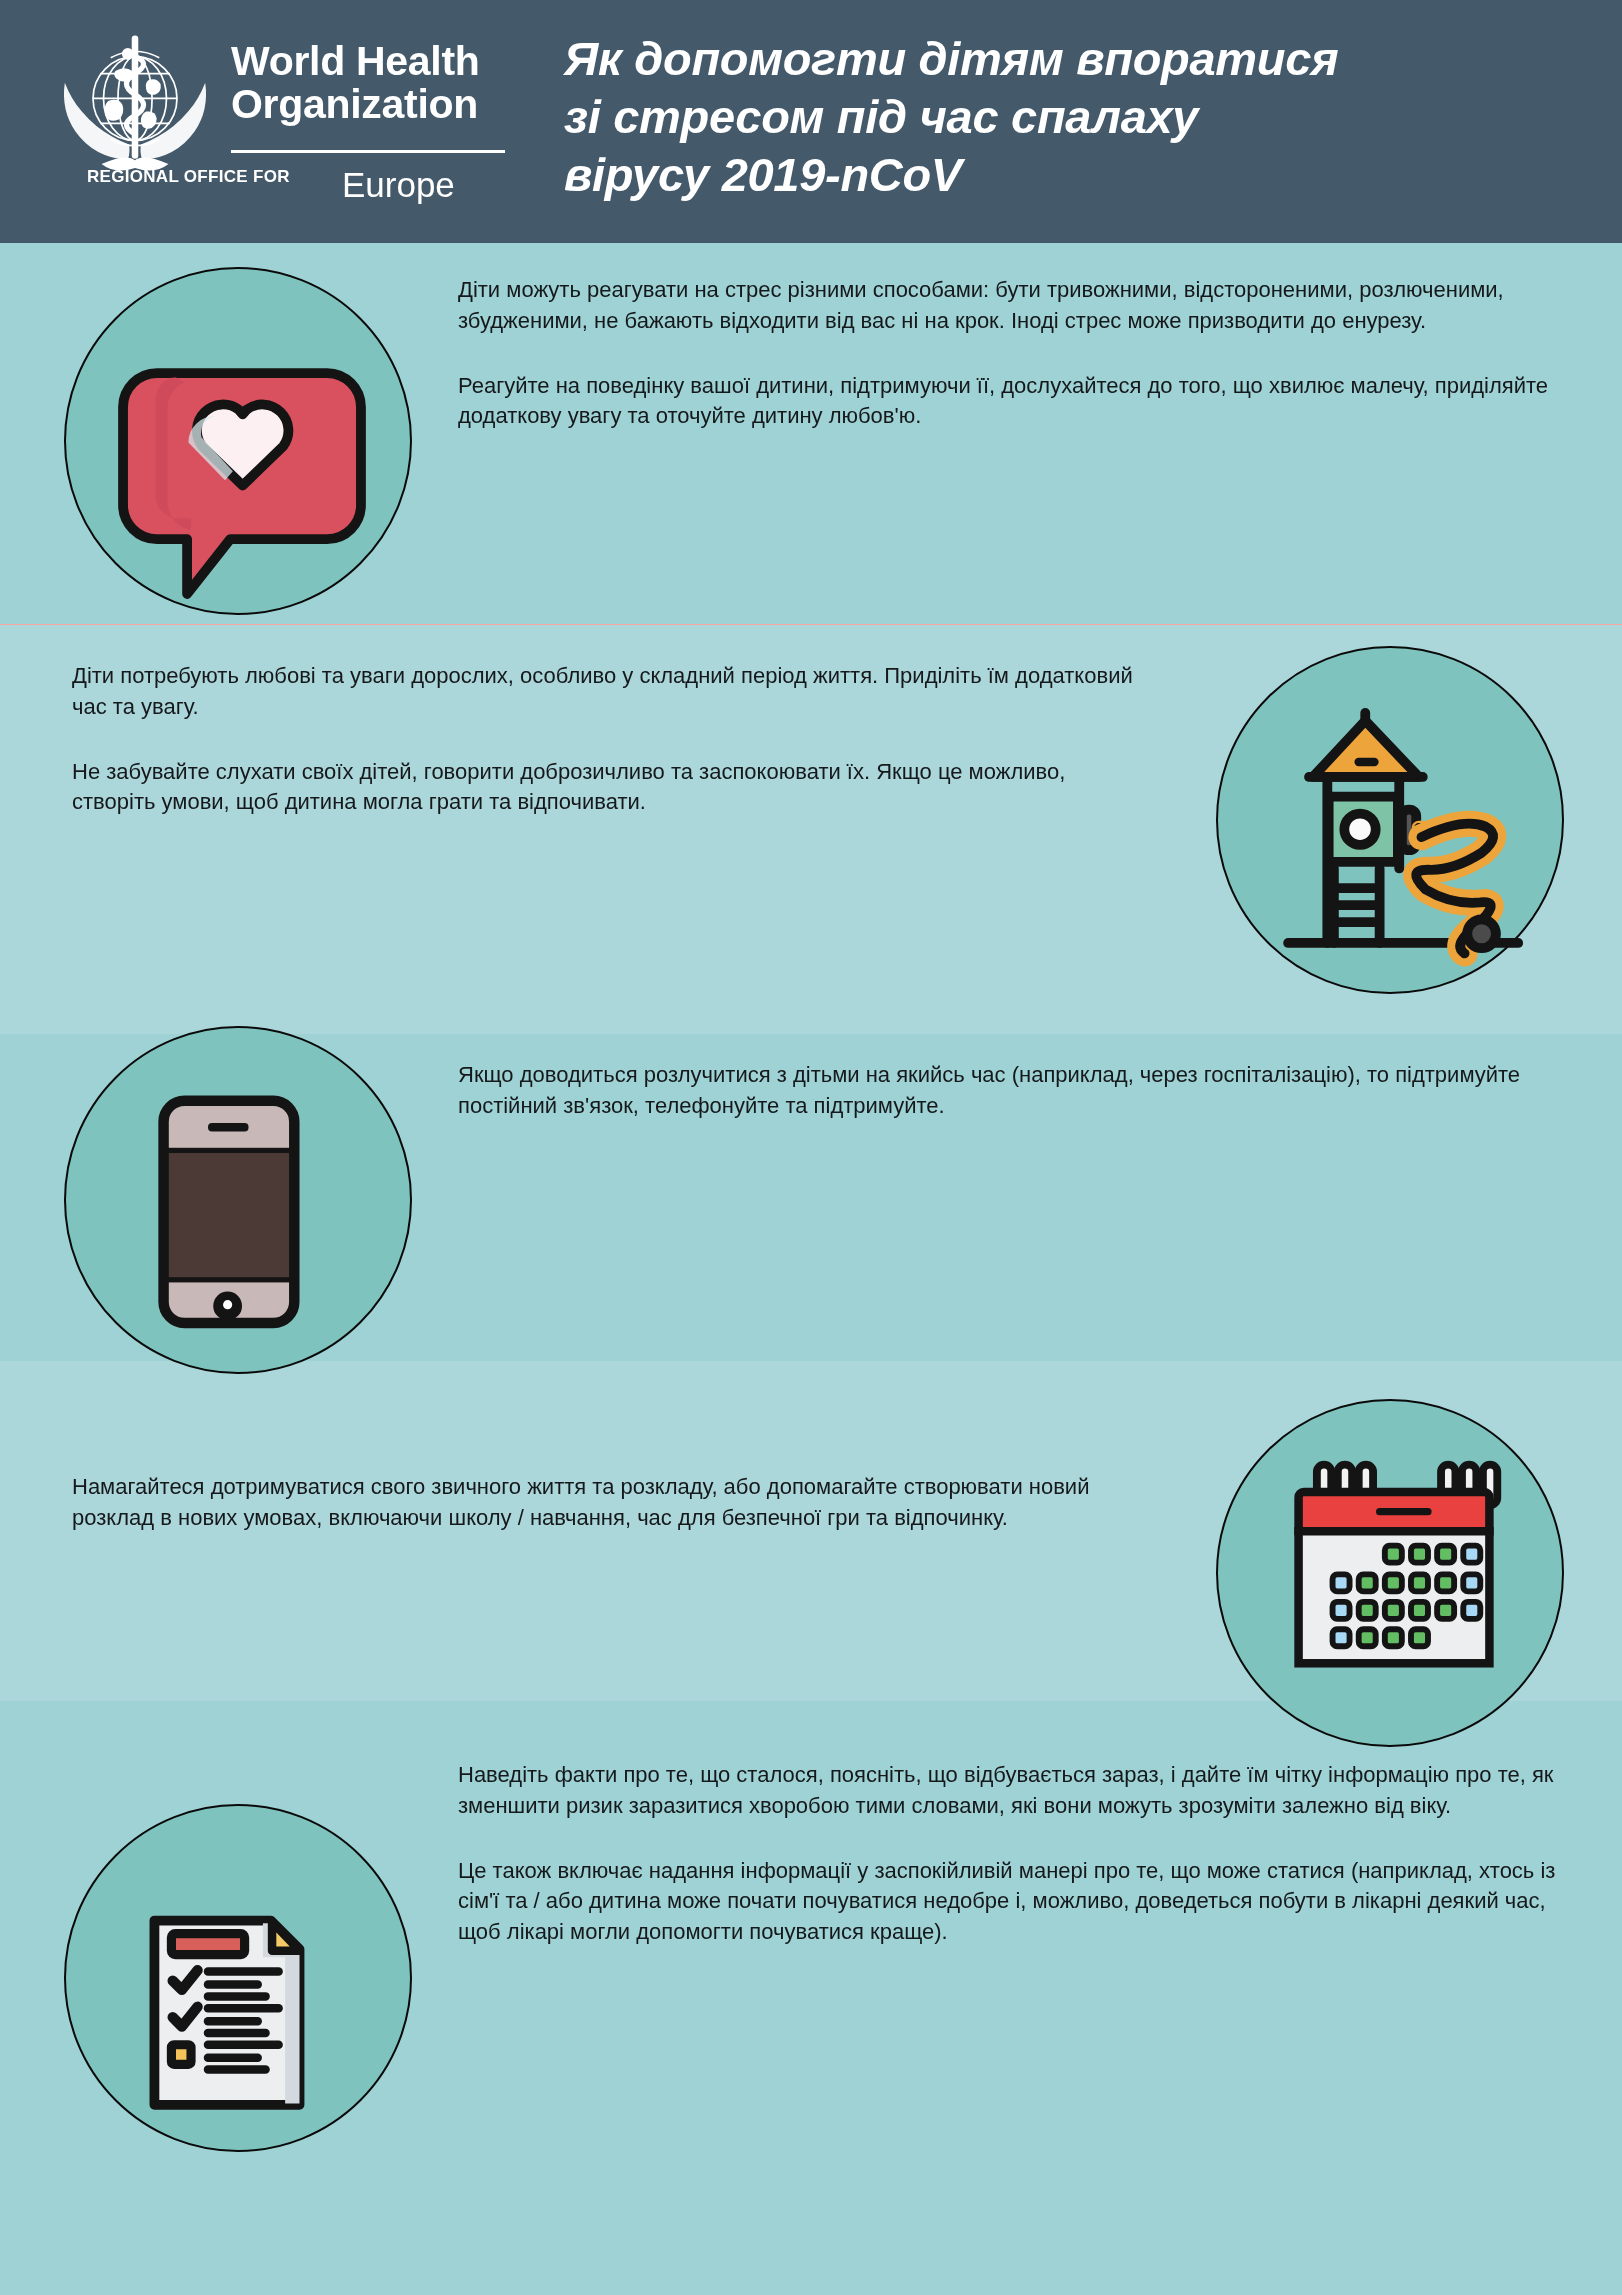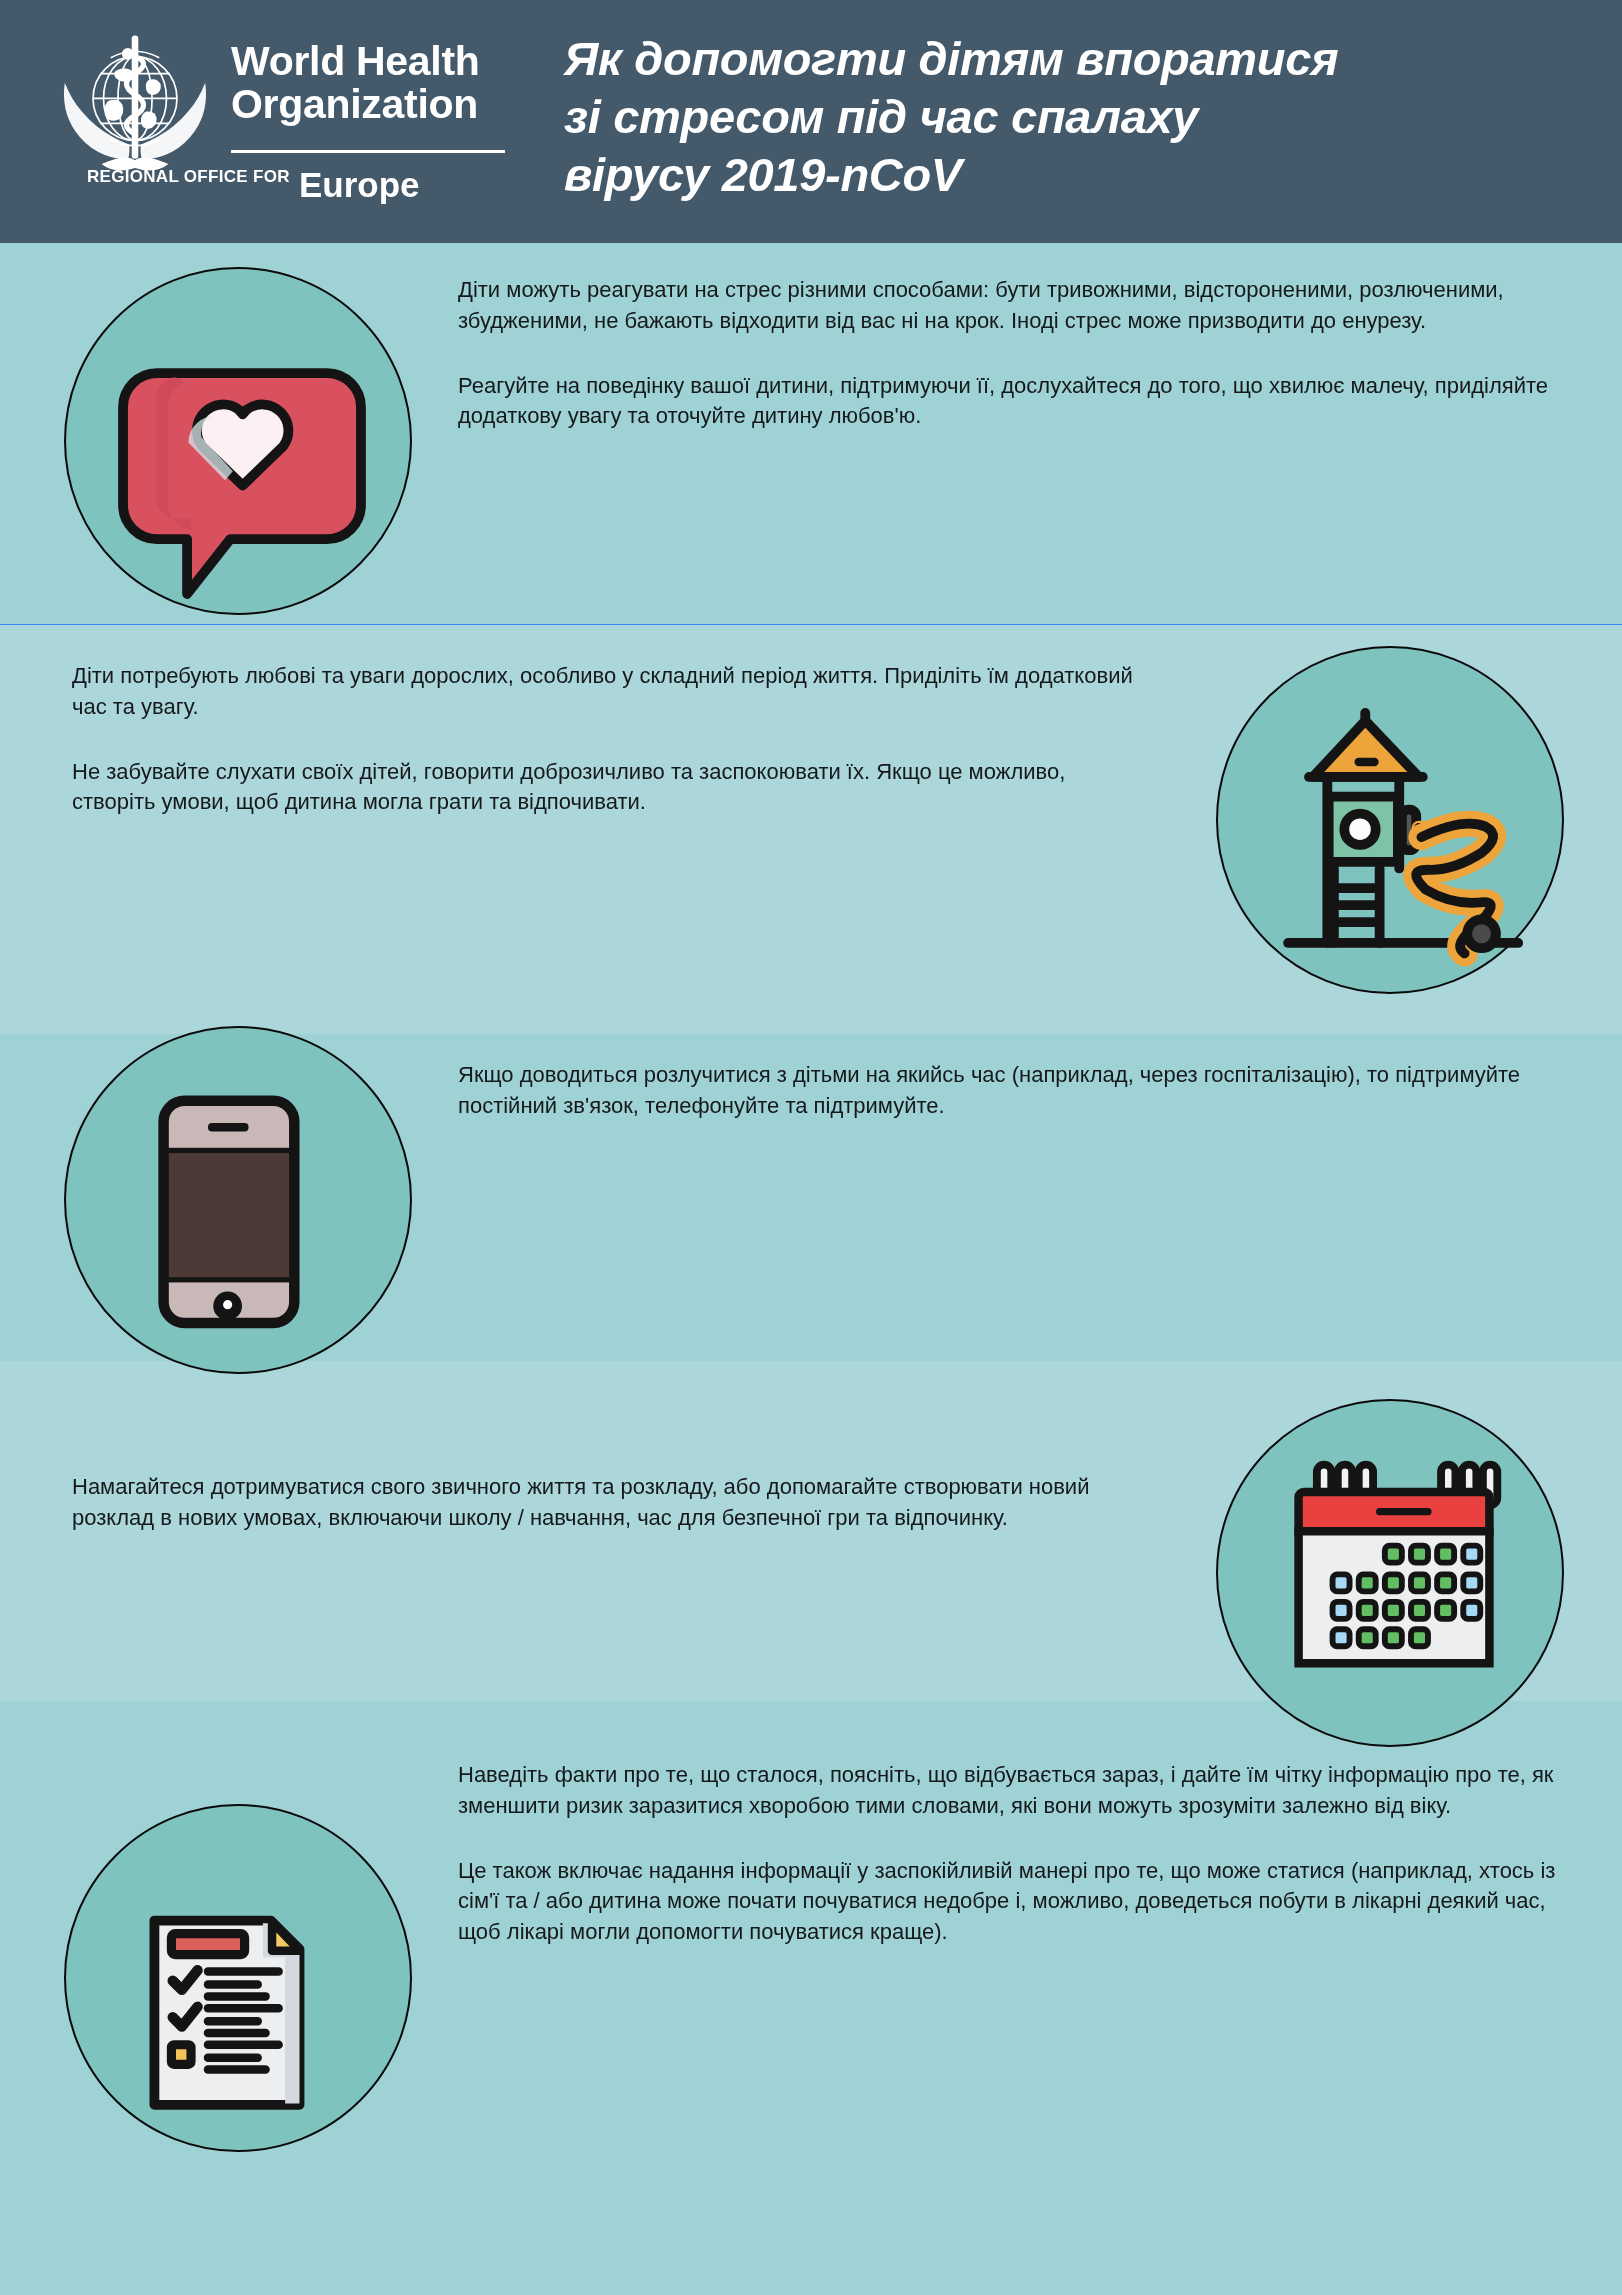--- a/index.html
+++ b/index.html
@@ -8,21 +8,21 @@
     background: #ffffff;
   }
   body {
     font-family: "Liberation Sans", sans-serif;
   }
   .page {
     position: relative;
     width: 1623px;
     height: 2295px;
     overflow: hidden;
-    background: #3b82f6;
+    background: #fca5a5;
   }
 
   
   .header {
     position: absolute;
     left: 0; top: 0;
     width: 1623px;
     height: 243px;
     background: #44596a;
     display: flex;
@@ -77,24 +77,25 @@
   }
   .who-region .ro-small {
     font-size: 17px;
     font-weight: bold;
     letter-spacing: 0.3px;
     color: #ffffff;
     white-space: nowrap;
   }
   .who-region .ro-big {
     font-size: 35px;
-    font-weight: bold;
+    font-weight: normal;
     color: #ffffff;
     line-height: 1;
     white-space: nowrap;
+    margin-left: 43px;
   }
   .title {
     position: absolute;
     left: 564px;
     top: 30px;
     width: 1021px;
     color: #ffffff;
     font-size: 47px;
     font-weight: bold;
     line-height: 1.23;

